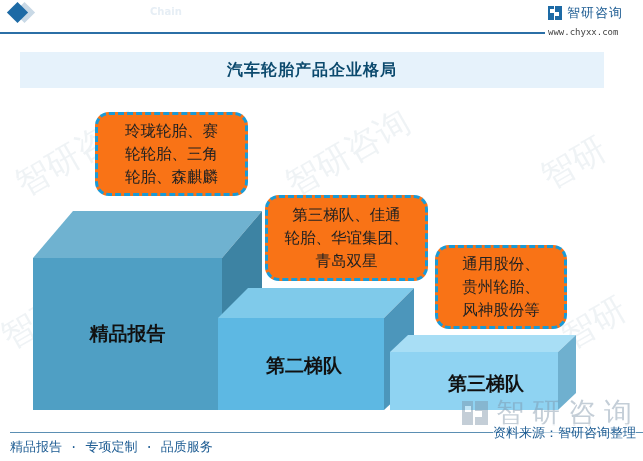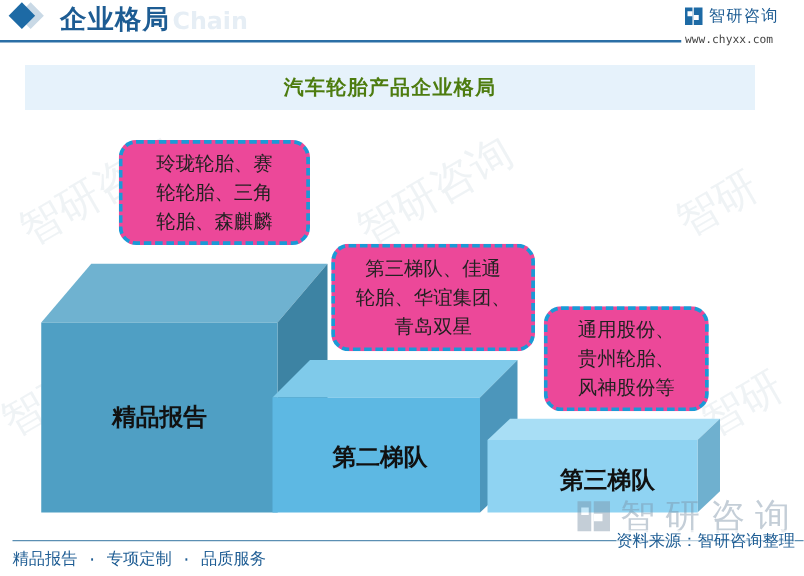--- a/index.html
+++ b/index.html
@@ -5,39 +5,39 @@
   html, body { margin: 0; padding: 0; }
   body {
     width: 643px; height: 461px; position: relative; overflow: hidden;
     background: #ffffff;
     font-family: "DejaVu Serif", "Liberation Serif", serif;
   }
   .header { position: absolute; left: 0; top: 0; width: 643px; height: 40px; }
   .diamond-bg { position: absolute; left: 17px; top: 5px; width: 15px; height: 15px; background: #c9d9e6; transform: rotate(45deg); }
   .diamond { position: absolute; left: 10px; top: 5px; width: 15px; height: 15px; background: #1d6aa5; transform: rotate(45deg); }
   .h-title { position: absolute; left: 48px; top: 0px; font-size: 21px; font-weight: bold; color: #1d5c93; letter-spacing: 1px; line-height: 30px; font-family: "DejaVu Serif", serif; }
-  .h-ghost { position: absolute; left: 138px; top: 6px; font-size: 19px; font-weight: bold; color: #e6eef5; font-family: "DejaVu Sans", sans-serif; }
+  .h-ghost { position: absolute; left: 150px; top: 6px; font-size: 10px; font-weight: bold; color: #e6eef5; font-family: "DejaVu Sans", sans-serif; }
   .h-line { position: absolute; left: 0; top: 32px; width: 545px; height: 2px; background: #2b6fa6; }
   .logo { position: absolute; left: 548px; top: 4px; display: flex; align-items: center; }
   .logo-mark { width: 14px; height: 14px; position: relative; margin-right: 5px; }
   .logo-mark .a { position: absolute; left: 0; top: 0; width: 6px; height: 14px; background: #1d6aa5; }
   .logo-mark .b { position: absolute; left: 7px; top: 0; width: 7px; height: 14px; background: #1d6aa5; }
   .logo-mark .c { position: absolute; left: 2px; top: 3px; width: 4px; height: 4px; background: #fff; }
   .logo-mark .d { position: absolute; left: 7px; top: 6px; width: 4px; height: 4px; background: #fff; }
   .logo-text { font-size: 13px; color: #1d5c93; font-family: "DejaVu Sans", sans-serif; letter-spacing: 1px; }
   .logo-url { position: absolute; left: 548px; top: 27px; font-size: 9px; color: #444; font-family: "DejaVu Sans Mono", monospace; }
 
   .title-bar { position: absolute; left: 20px; top: 52px; width: 584px; height: 36px; background: #e6f2fb; display: flex; align-items: center; justify-content: center; }
-  .title-text { font-size: 16px; font-weight: bold; color: #4d7c0f; letter-spacing: 1px; }
+  .title-text { font-size: 16px; font-weight: bold; color: #0c4a6e; letter-spacing: 1px; }
 
   .wm { position: absolute; color: #eef2f5; font-size: 34px; font-family: "DejaVu Sans", sans-serif; transform: rotate(-30deg); opacity: 0.9; white-space: nowrap; }
 
   .scene { position: absolute; left: 0; top: 0; width: 643px; height: 461px; }
 
-  .callout { position: absolute; border: 3px dashed #1a9ad6; border-radius: 14px; display: flex; align-items: center; justify-content: center; text-align: center; background: #ec4899; }
+  .callout { position: absolute; border: 3px dashed #1a9ad6; border-radius: 14px; display: flex; align-items: center; justify-content: center; text-align: center; background: #f97316; }
   .callout-text { font-size: 15.5px; color: #222; line-height: 23px; white-space: pre-line; }
 
   .tier-label { position: absolute; font-size: 19px; font-weight: bold; color: #111; text-align: center; }
 
   .footer-line { position: absolute; left: 10px; top: 432px; width: 633px; height: 1px; background: #5b8fb3; }
   .footer-left { position: absolute; left: 10px; top: 438px; font-size: 13px; color: #1d5c93; font-family: Liberation Mono, monospace; }
   .footer-right { position: absolute; left: 493px; top: 424px; font-size: 13px; color: #1d5c93; font-family: Liberation Mono, monospace; background: rgba(255,255,255,0.6); }
   .big-logo { position: absolute; left: 462px; top: 394px; display: flex; align-items: center; opacity: 0.45; }
   .big-logo .txt { font-size: 28px; color: #7d93a8; letter-spacing: 8px; font-family: "DejaVu Sans", sans-serif; margin-left: 8px; }
   .big-logo .mk { width: 26px; height: 24px; position: relative; }
@@ -49,21 +49,20 @@
 <div class="wm" style="left:10px;top:130px;">智研咨询</div>
 <div class="wm" style="left:280px;top:130px;">智研咨询</div>
 <div class="wm" style="left:540px;top:140px;">智研</div>
 <div class="wm" style="left:0px;top:300px;">智研</div>
 <div class="wm" style="left:560px;top:300px;">智研</div>
 
 <div class="header">
   <div class="diamond-bg"></div>
   <div class="diamond"></div>
   <div class="h-ghost">Chain</div>
-  <div class="h-title">企业格局</div>
   <div class="h-line"></div>
   <div class="logo">
     <div class="logo-mark">
       <span class="a"></span>
         <span class="b"></span>
         <span class="c"></span>
         <span class="d"></span>
     </div>
     <span class="logo-text">智研咨询</span>
   </div>

